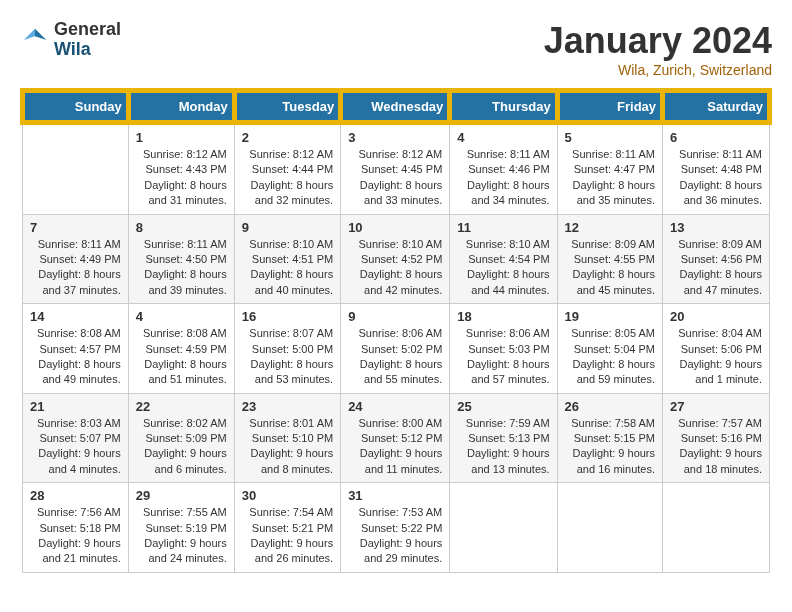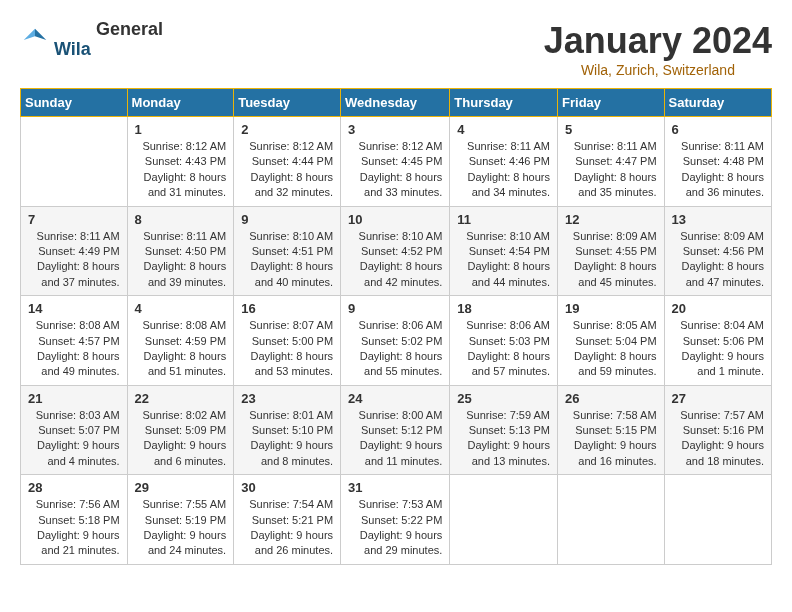--- a/index.html
+++ b/index.html
@@ -23,55 +23,54 @@
     }
     .logo-text {
       display: flex;
       flex-direction: column;
       line-height: 1.1;
     }
     .logo-general {
       font-size: 18px;
       font-weight: bold;
       color: #333;
-      margin-left: 42px;
     }
     .logo-blue {
       font-size: 18px;
       font-weight: bold;
       color: #1a5276;
     }
     .logo-icon {
       width: 30px;
       height: 30px;
     }
     .title-area {
-      text-align: center;
+      text-align: right;
     }
     .month-title {
       font-size: 36px;
       font-weight: bold;
       color: #333;
     }
     .location {
       font-size: 14px;
       color: #a16207;
     }
     .calendar {
       width: 100%;
       border-collapse: collapse;
       border: 1px solid #ccc;
     }
     .calendar th {
       background-color: #2471a3;
       color: #fff;
-      text-align: left;
+      text-align: right;
       padding: 6px 4px;
       font-size: 13px;
-      border: 1px solid #eab308;
+      border: 5px solid #eab308;
     }
     .calendar td {
       vertical-align: top;
       padding: 5px 7px;
       border: 1px solid #ccc;
       width: 113px;
       min-height: 80px;
       background: #fff;
       font-size: 11px;
       color: #333;

